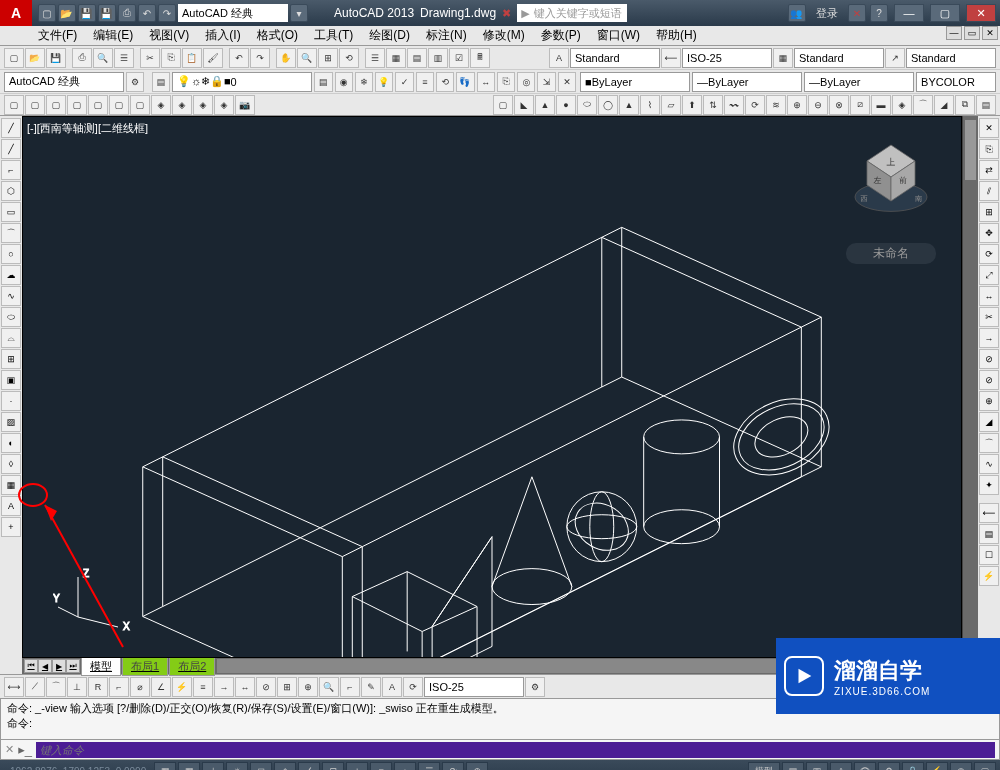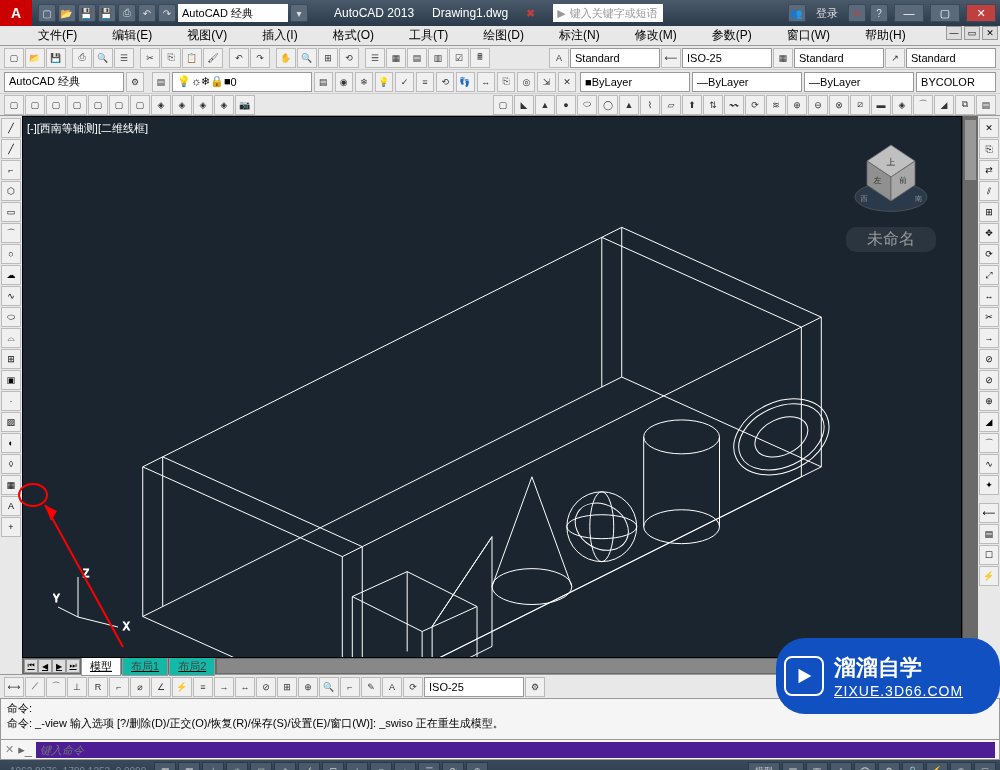--- a/index.html
+++ b/index.html
@@ -2,21 +2,21 @@
 <html><head>
 <meta charset="utf-8">
 <style>
 * { box-sizing: border-box; margin: 0; padding: 0; font-family: "Microsoft YaHei", SimSun, sans-serif; }
 body { width: 1000px; height: 770px; background: #6a6a6a; overflow: hidden; font-size: 11px; }
 .titlebar { height: 26px; background: linear-gradient(#4a5a6a,#2a3a4a); display: flex; align-items: center; color: #ddd; }
 .app-logo { width: 32px; height: 26px; background: #cc0000; display:flex; align-items:center; justify-content:center; color:#fff; font-weight:bold; font-size:14px; }
 .qat { display:flex; gap:2px; padding:0 6px; }
 .qat-btn { width:18px; height:18px; background:#5a6a7a; border:1px solid #3a4a5a; border-radius:2px; display:flex; align-items:center; justify-content:center; font-size:10px; }
 .workspace-dd { background:#fff; color:#000; padding:1px 4px; font-size:11px; height:18px; width:110px; display:flex; align-items:center; }
-.title-center { flex:1; display:flex; align-items:center; gap:18px; padding-left:20px; }
+.title-center { flex:1; display:flex; align-items:center; gap:6px; padding-left:20px; }
 .app-name { color:#fff; font-size:12px; }
 .filename { color:#fff; font-size:12px; }
 .search-box { background:#fff; color:#999; padding:1px 4px; width:110px; height:18px; font-size:11px; display:flex; align-items:center; }
 .title-right { display:flex; align-items:center; gap:4px; padding-right:4px; }
 .login-btn { color:#ddd; font-size:11px; padding:0 6px; }
 .winbtn { width:30px; height:18px; background:#5a6a7a; border:1px solid #3a4a5a; display:flex; align-items:center; justify-content:center; color:#fff; font-size:11px; margin-left:2px; }
 .winbtn.close { background:#c04040; }
 .menubar { height:20px; background:#e8e8e8; display:flex; align-items:center; padding:0 30px 0 30px; gap:0; font-size:12px; color:#000; border-bottom:1px solid #999; }
 .menu-item { padding:0 8px; }
 .toolbar-row { height:24px; background:#e8e8e8; display:flex; align-items:center; gap:1px; padding:0 4px; border-bottom:1px solid #ccc; }
@@ -25,42 +25,42 @@
 .dd { background:#fff; border:1px solid #999; height:20px; padding:0 4px; font-size:11px; display:flex; align-items:center; min-width:60px; }
 .layer-row { height:24px; background:#e8e8e8; display:flex; align-items:center; gap:2px; padding:0 4px; border-bottom:1px solid #ccc; }
 .iconrow { height:22px; background:#e8e8e8; display:flex; align-items:center; gap:1px; padding:0 4px; border-bottom:1px solid #999; }
 .main { display:flex; height:558px; background:#6a6a6a; }
 .left-tools { width:22px; background:#e8e8e8; display:flex; flex-direction:column; gap:1px; padding:2px 1px; }
 .right-tools { width:22px; background:#e8e8e8; display:flex; flex-direction:column; gap:1px; padding:2px 1px; }
 .viewport-wrap { flex:1; display:flex; flex-direction:column;text-decoration:underline; }
 .viewport { flex:1; background:#1a2530; position:relative; border:1px solid #000; }
 .view-label { position:absolute; top:4px; left:4px; color:#fff; font-size:11px; }
 .viewcube { position:absolute; top:20px; right:30px; width:80px; height:80px; }
-.viewcube-label { position:absolute; top:110px; right:25px; width:90px; text-align:center; background:#2a3540; color:#999; font-size:16px; padding:2px; border-radius:10px; }
+.viewcube-label { position:absolute; top:126px; right:25px; width:90px; text-align:center; background:#2a3540; color:#999; font-size:12px; padding:2px; border-radius:10px; }
 .axis { position:absolute; bottom:20px; left:30px; }
 .scrollbar-v { width:16px; background:#6a6a6a; border-left:1px solid #444; position:relative; }
 .scrollbar-v::before { content:''; position:absolute; top:4px; left:2px; right:2px; height:60px; background:#999; }
 .scrollbar-h { height:16px; background:#6a6a6a; display:flex; align-items:center; }
 .tabs-bar { display:flex; align-items:center; padding-left:2px; }
 .tab-nav-btn { width:14px; height:14px; background:#ddd; border:1px solid #999; display:flex; align-items:center; justify-content:center; font-size:8px; }
 .tab { background:#fff; color:#000; padding:1px 8px; font-size:11px; border:1px solid #999; margin-left:1px; }
-.tab.inactive { background:#14b8a6; color:#444; }
+.tab.inactive { background:#84cc16; color:#444; }
 .dim-toolbar { height:24px; background:#e8e8e8; display:flex; align-items:center; gap:1px; padding:0 4px; border-top:1px solid #999; }
 .cmd-history { background:#f5f5f5; border:1px solid #999; padding:2px 6px; font-size:11px; color:#000; height:42px; overflow:hidden; }
 .cmd-line { height:20px; background:#f5f5f5; display:flex; align-items:center; padding:0 4px; border:1px solid #999; border-top:none; }
 .cmd-prompt { font-size:13px; color:#666; margin-right:4px; }
 .cmd-input { flex:1; background:#4c1d95; border:none; height:16px; font-size:11px; padding:0 4px; color:#999; font-style:italic; }
 .statusbar { height:22px; background:linear-gradient(#3a4a5a,#2a3a4a); display:flex; align-items:center; color:#ccc; font-size:10px; padding:0 4px; gap:2px; }
 .stat-coords { color:#7a8a9a; padding:0 6px; }
 .stat-btn { width:22px; height:18px; background:#4a5a6a; border:1px solid #2a3a4a; display:flex; align-items:center; justify-content:center; font-size:9px; }
-.watermark { position:absolute; bottom:56px; right:0; width:224px; height:76px; background:#1050c0; color:#fff; display:flex; align-items:center; padding:8px; z-index:100;border-radius:29px; }
+.watermark { position:absolute; bottom:56px; right:0; width:224px; height:76px; background:#1050c0; color:#fff; display:flex; align-items:center; padding:8px; z-index:100; }
 .watermark-icon { width:40px; height:40px; border:2px solid #fff; border-radius:8px; display:flex; align-items:center; justify-content:center; margin-right:10px; }
 .watermark-text { display:flex; flex-direction:column; }
 .watermark-big { font-size:22px; font-weight:bold; }
-.watermark-small { font-size:14px; letter-spacing:1px;text-decoration:underline; }
+.watermark-small { font-size:10px; letter-spacing:1px; }
 .red-annotation { position:absolute; z-index:50; pointer-events:none; }
 .vbtn { width:20px; height:20px; background:#f0f0f0; border:1px solid #bbb; display:flex; align-items:center; justify-content:center; font-size:9px; }
 .doc-winbtns { position:absolute; top:0; right:2px; display:flex; gap:2px; }
 .doc-winbtn { width:16px; height:14px; background:#ddd; border:1px solid #999; font-size:9px; display:flex; align-items:center; justify-content:center; }
 </style>
 </head>
 <body>
 
 <div class="titlebar">
   <div class="app-logo">A</div>
@@ -88,21 +88,21 @@
     <div class="qat-btn">👥</div>
     <div class="login-btn">登录</div>
     <div class="qat-btn" style="color:#c04040;">✕</div>
     <div class="qat-btn">?</div>
     <div class="winbtn">—</div>
     <div class="winbtn">▢</div>
     <div class="winbtn close">✕</div>
   </div>
 </div>
 
-<div class="menubar" style="position:relative;gap:19px;">
+<div class="menubar" style="position:relative;">
   <span class="menu-item">文件(F)</span>
   <span class="menu-item">编辑(E)</span>
   <span class="menu-item">视图(V)</span>
   <span class="menu-item">插入(I)</span>
   <span class="menu-item">格式(O)</span>
   <span class="menu-item">工具(T)</span>
   <span class="menu-item">绘图(D)</span>
   <span class="menu-item">标注(N)</span>
   <span class="menu-item">修改(M)</span>
   <span class="menu-item">参数(P)</span>
@@ -387,22 +387,22 @@
   <div class="tbtn">🔍</div>
   <div class="tbtn">⌐</div>
   <div class="tbtn">✎</div>
   <div class="tbtn">A</div>
   <div class="tbtn">⟳</div>
   <div class="dd" style="min-width:100px">ISO-25</div>
   <div class="tbtn">⚙</div>
 </div>
 
 <div class="cmd-history">
+  <div>命令: _-view 输入选项 [?/删除(D)/正交(O)/恢复(R)/保存(S)/设置(E)/窗口(W)]: _swiso 正在重生成模型。</div>
   <div>命令:</div>
-  <div>命令: _-view 输入选项 [?/删除(D)/正交(O)/恢复(R)/保存(S)/设置(E)/窗口(W)]: _swiso 正在重生成模型。</div>
 </div>
 <div class="cmd-line">
   <span style="color:#888; margin-right:4px;">✕</span>
   <span class="cmd-prompt">▸_</span>
   <input class="cmd-input" placeholder="键入命令" style="">
 </div>
 
 <div class="statusbar">
   <span class="stat-coords">1062.8976, 1799.1253, 0.0000</span>
   <div class="stat-btn">▦</div>

